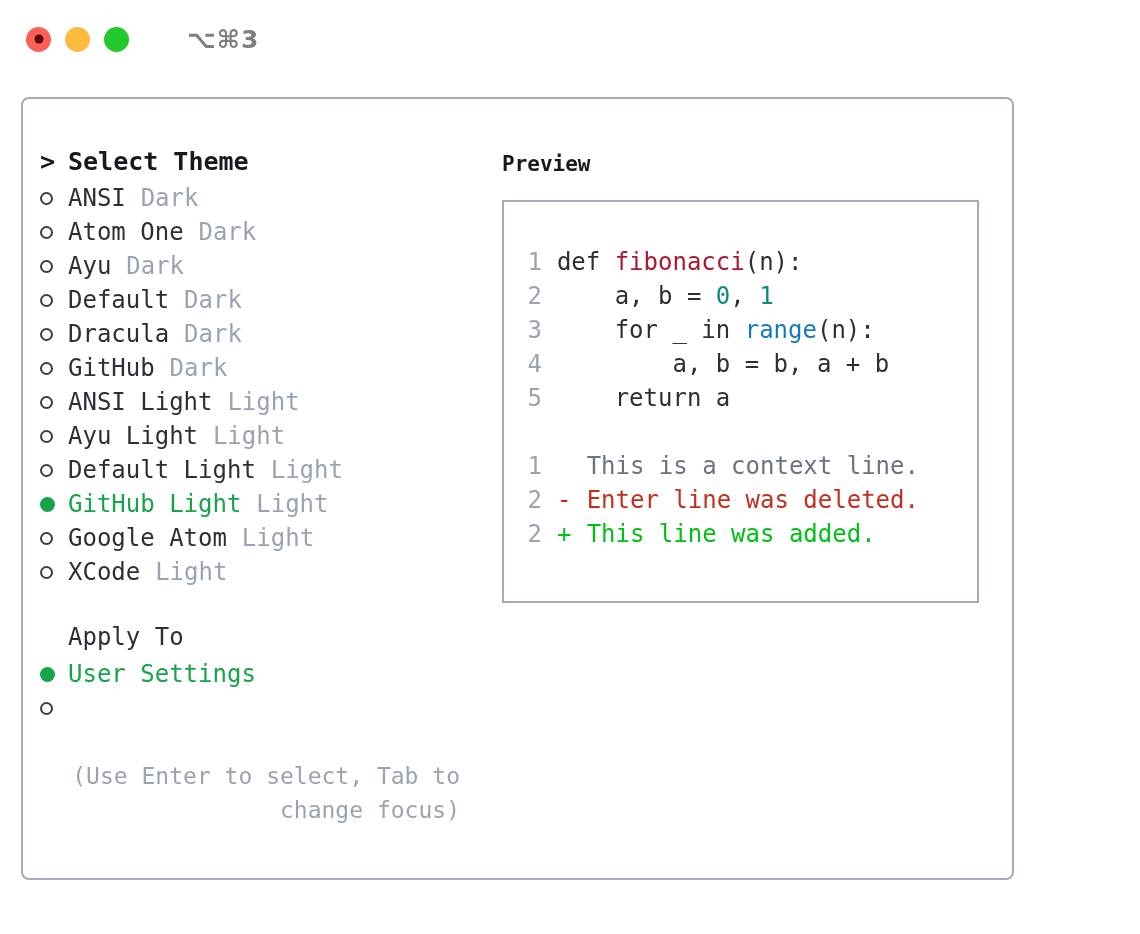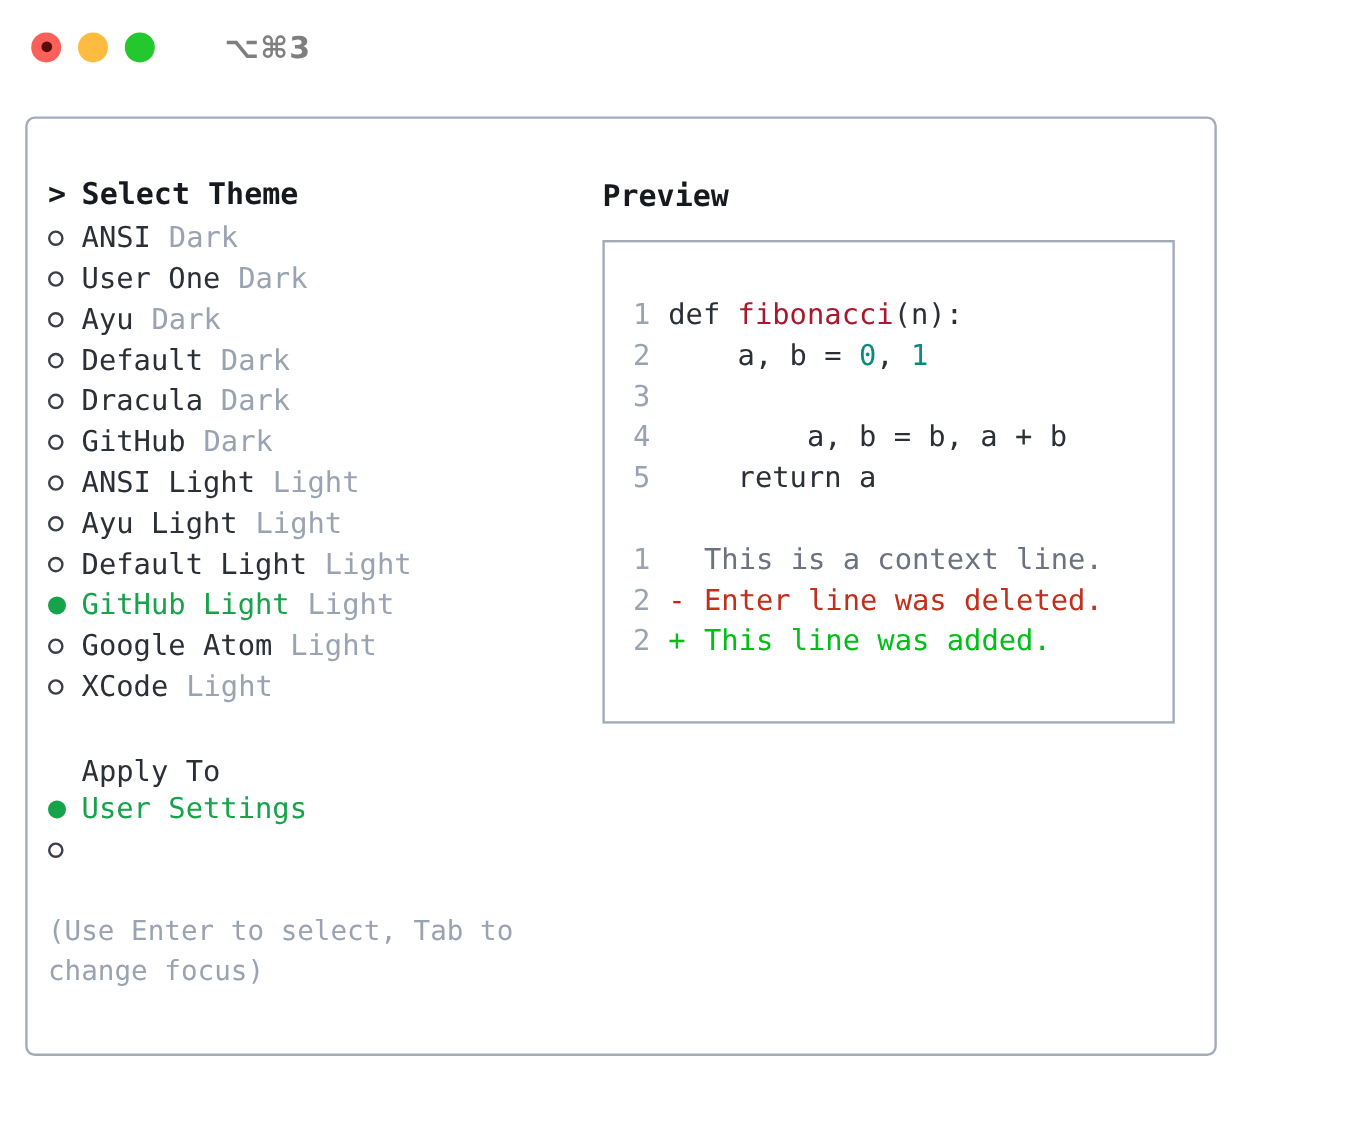--- a/index.html
+++ b/index.html
@@ -149,47 +149,48 @@
   .opt-row.selected .opt-label { color: #16a34a; }
   .opt-tag {
     color: #9aa3b2;
     margin-left: 0.62em;
   }
 
   
   #apply-block { margin-top: 34px; }
   #apply-title {
     display: flex;
-    align-items: flex-end;
+    align-items: flex-start;
     height: 34px;
     font-size: 24px;
     color: #2b2f36;
     white-space: pre;
   }
   #apply-title .bullet { width: 28px; flex: 0 0 28px; }
 
   
   #hint {
     margin-top: 34px;
     font-size: 23px;
     line-height: 34px;
     color: #9aa3b2;
     width: 420px;
     white-space: pre-wrap;
+    text-align: right;
   }
 
   
   #right-col {
     position: absolute;
     left: 479px;
     top: 48px;
     width: 490px;
   }
   #preview-title {
-    font-size: 25px;
+    font-size: 21px;
     font-weight: bold;
     color: #16191d;
     height: 34px;
     line-height: 34px;
   }
   #preview-box {
     margin-top: 19px;
     width: 477px;
     height: 403px;
     box-sizing: border-box;
@@ -257,21 +258,21 @@
         <div class="theme-list">
 
           <div class="opt-row">
             <span class="bullet"><span class="dot-outline"></span></span>
             <span class="opt-label">ANSI</span>
             <span class="opt-tag">Dark</span>
           </div>
 
           <div class="opt-row">
             <span class="bullet"><span class="dot-outline"></span></span>
-            <span class="opt-label">User One</span>
+            <span class="opt-label">Atom One</span>
             <span class="opt-tag">Dark</span>
           </div>
 
           <div class="opt-row">
             <span class="bullet"><span class="dot-outline"></span></span>
             <span class="opt-label">Ayu</span>
             <span class="opt-tag">Dark</span>
           </div>
 
           <div class="opt-row">
@@ -360,20 +361,21 @@
             <span class="code-text"><span class="tok-plain">def </span><span class="tok-fn">fibonacci</span><span class="tok-plain">(n):</span></span>
           </div>
 
           <div class="code-line">
             <span class="ln">2</span>
             <span class="code-text"><span class="tok-plain">    a, b = </span><span class="tok-num">0</span><span class="tok-plain">, </span><span class="tok-num">1</span></span>
           </div>
 
           <div class="code-line">
             <span class="ln">3</span>
+            <span class="code-text"><span class="tok-plain">    for _ in </span><span class="tok-call">range</span><span class="tok-plain">(n):</span></span>
           </div>
 
           <div class="code-line">
             <span class="ln">4</span>
             <span class="code-text"><span class="tok-plain">        a, b = b, a + b</span></span>
           </div>
 
           <div class="code-line">
             <span class="ln">5</span>
             <span class="code-text"><span class="tok-plain">    return a</span></span>

